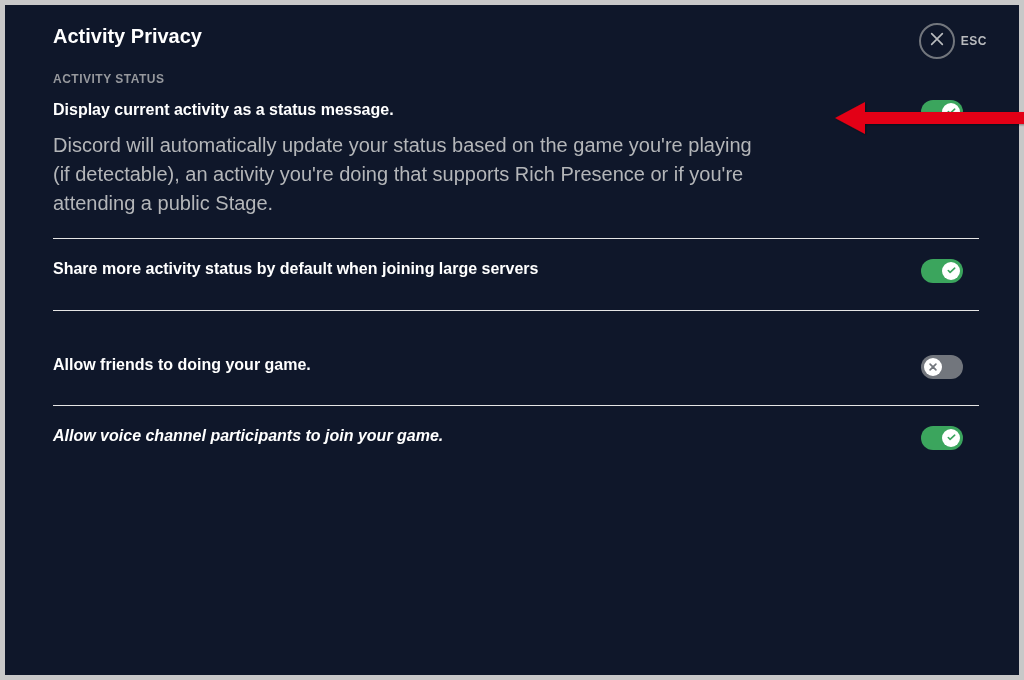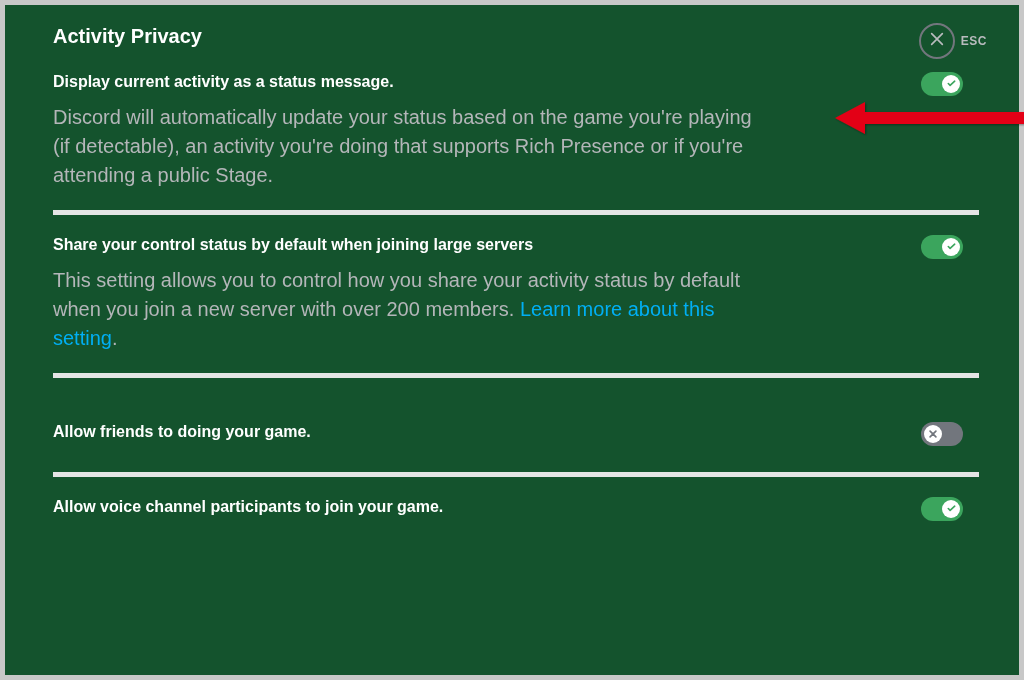--- a/index.html
+++ b/index.html
@@ -7,21 +7,21 @@
       width: 1024px;
       height: 680px;
       background: #c8c8c8;
       font-family: -apple-system, BlinkMacSystemFont, "Segoe UI", Helvetica, Arial, sans-serif;
       overflow: hidden;
       position: relative;
     }
     .panel {
       position: absolute;
       top: 5px; left: 5px; right: 5px; bottom: 5px;
-      background: #14532d;
+      background: #0f172a;
       padding: 20px 40px 0 48px;
       color: #dcddde;
       overflow: hidden;
     }
     .page-title {
       color: #ffffff;
       font-size: 20px;
       font-weight: 700;
       margin-bottom: 24px;
     }
@@ -53,24 +53,24 @@
       font-size: 12px;
       font-weight: 700;
       letter-spacing: 0.5px;
       margin-bottom: 14px;
       text-transform: uppercase;
     }
     .setting {
       position: relative;
       padding-right: 80px;
       padding-bottom: 20px;
-      border-bottom: 5px solid #e5e5e5;
+      border-bottom: 1px solid #e5e5e5;
       margin-bottom: 20px;
     }
-    .setting:last-child { border-bottom: none; }
+    .setting:last-child { border-bottom: none; font-style: italic; }
     .setting-title {
       color: #ffffff;
       font-size: 16px;
       font-weight: 600;
       margin-bottom: 10px;
       line-height: 1.3;
     }
     .setting-desc {
       color: #b4b6b9;
       font-size: 20px;
@@ -125,40 +125,38 @@
     <div class="close-btn">
       <span>
         <svg viewBox="0 0 24 24">
             <path d="M4 4 L20 20 M20 4 L4 20" stroke="#b9bbbe" stroke-width="2.5" stroke-linecap="round" fill="none"></path>
           </svg>
       </span>
     </div>
     <div class="esc-label">ESC</div>
   </div>
 
+  <div class="section-header">ACTIVITY STATUS</div>
 
   <div class="setting">
     <div class="setting-title">Display current activity as a status message.</div>
     <div class="setting-desc">Discord will automatically update your status based on the game you're playing (if detectable), an activity you're doing that supports Rich Presence or if you're attending a public Stage.</div>
     <div class="toggle on">
       <div class="knob">
         <span>
           <svg viewBox="0 0 24 24" width="11" height="11">
               <path d="M5 12l4 4L19 7" fill="none" stroke-width="3.5" stroke-linecap="round" stroke-linejoin="round"></path>
             </svg>
         </span>
       </div>
     </div>
   </div>
 
   <div class="setting">
-    <div class="setting-title">Share your control status by default when joining large servers</div>
-    <div class="setting-desc">
-      <span>This setting allows you to control how you share your activity status by default when you join a new server with over 200 members. </span><a href="#">Learn more about this setting</a><span>.</span>
-    </div>
+    <div class="setting-title">Share more activity status by default when joining large servers</div>
     <div class="toggle on">
       <div class="knob">
         <span>
           <svg viewBox="0 0 24 24" width="11" height="11">
               <path d="M5 12l4 4L19 7" fill="none" stroke-width="3.5" stroke-linecap="round" stroke-linejoin="round"></path>
             </svg>
         </span>
       </div>
     </div>
   </div>

